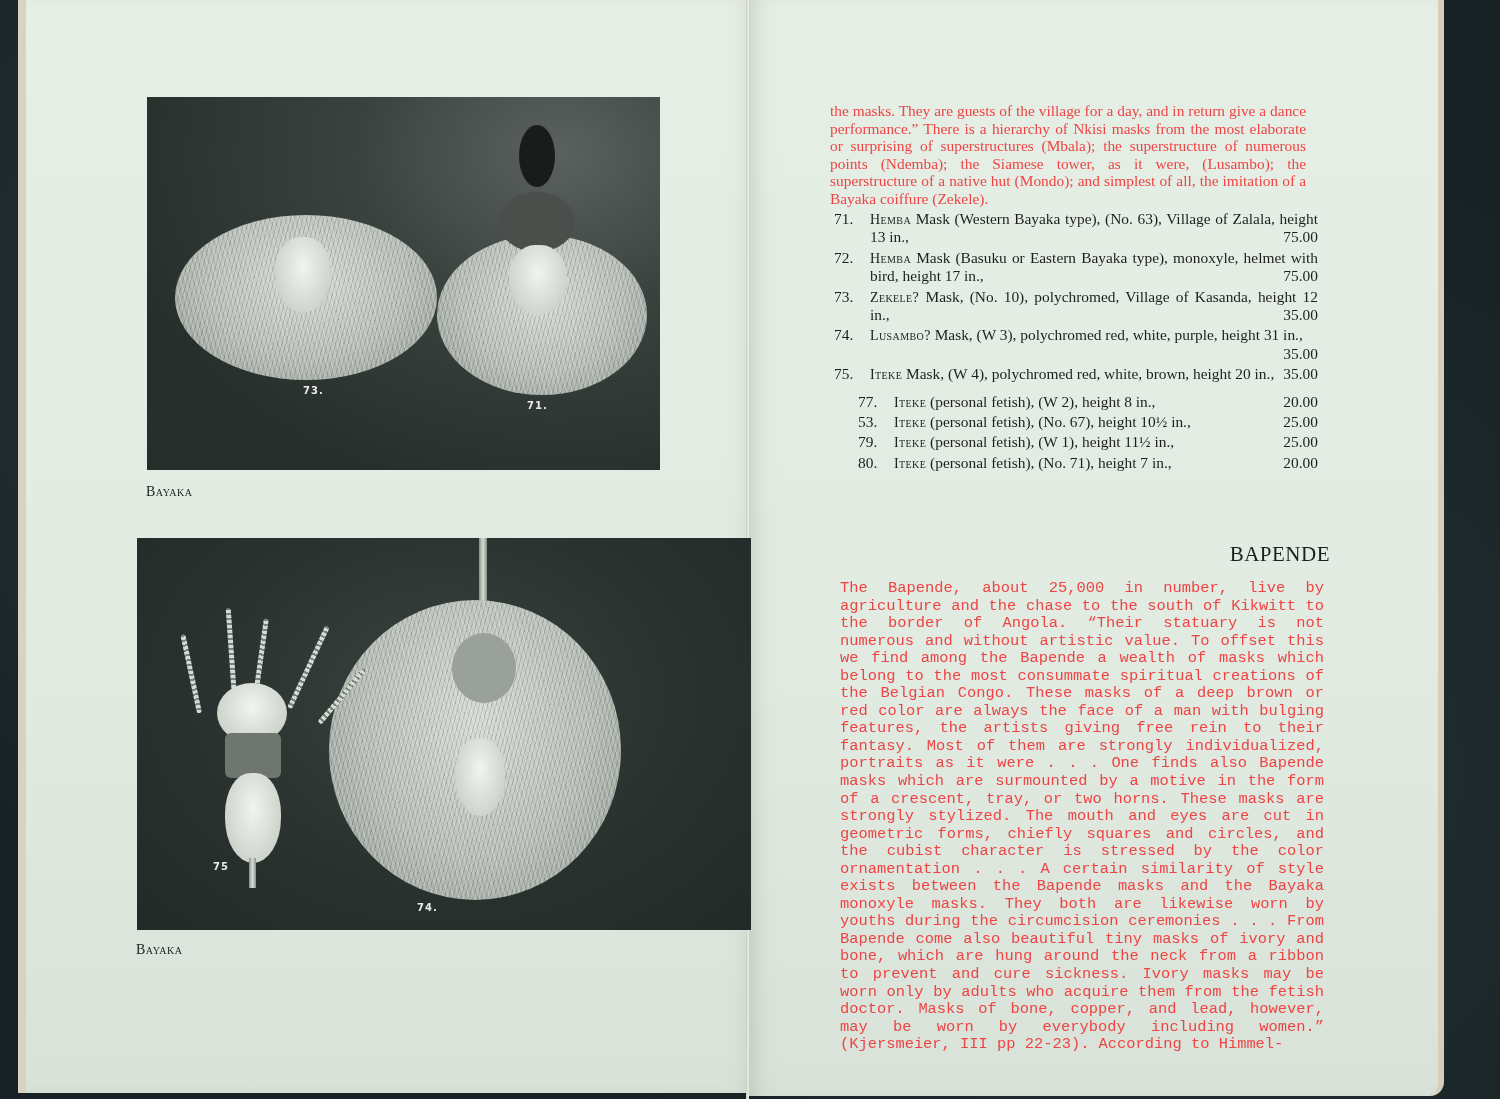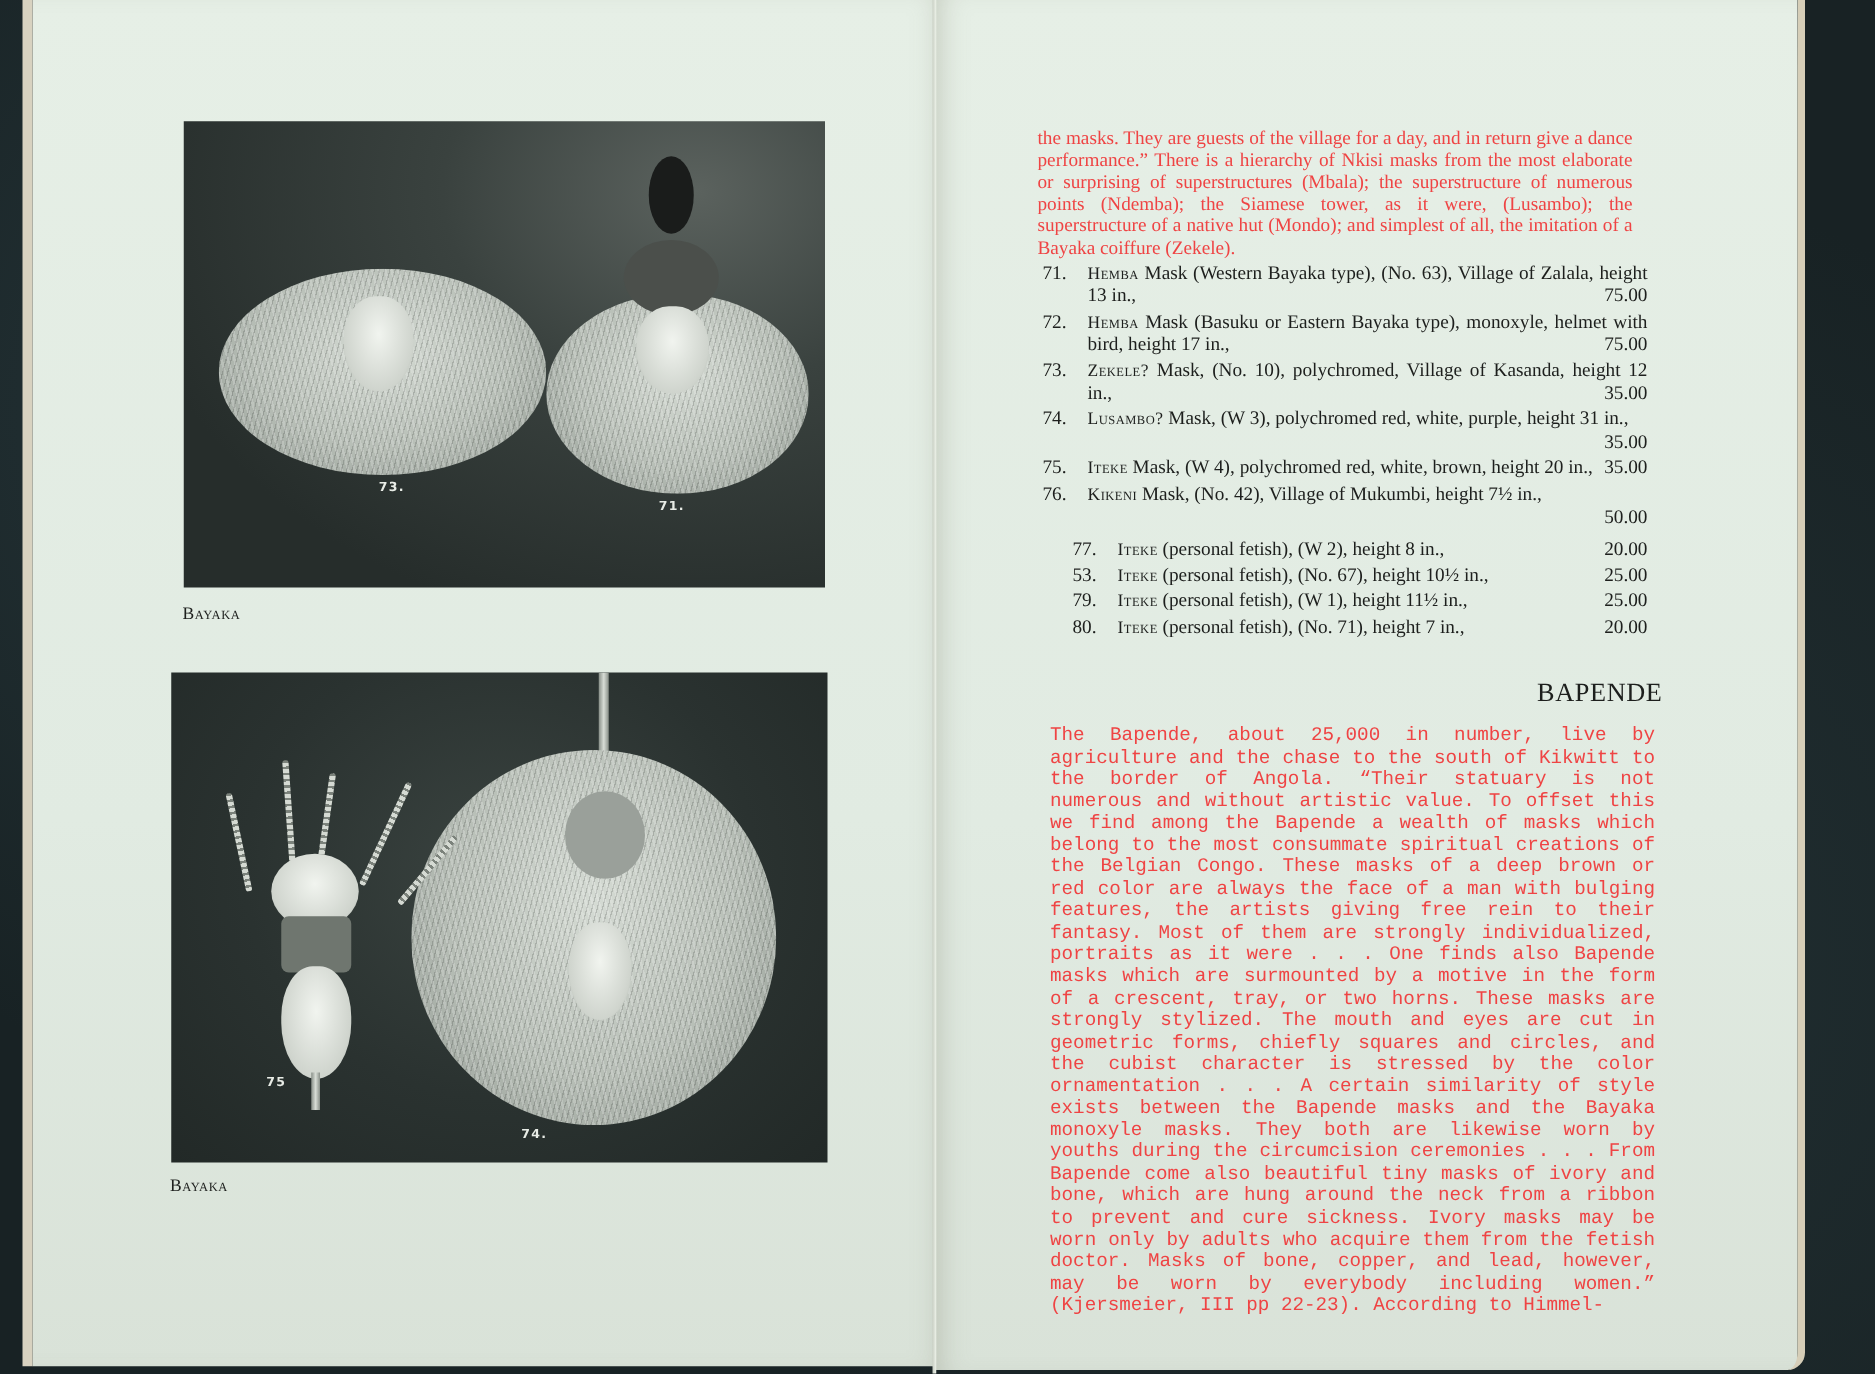--- a/index.html
+++ b/index.html
@@ -35,21 +35,21 @@
     .gutter {
       position: absolute; left: 746px; top: 0; width: 3px; height: 1099px;
       background: linear-gradient(90deg, #c9cfc4, #eef3ea);
     }
     
     .photo {
       position: absolute; background: #2f3835; overflow: hidden;
     }
     .photo-1 { left: 147px; top: 97px; width: 513px; height: 373px;
       background: radial-gradient(ellipse at 80% 15%, #5b625e 0, #3a423f 35%, #262d2b 80%); }
-    .photo-2 { left: 137px; top: 538px; width: 525px; height: 392px;
+    .photo-2 { left: 137px; top: 538px; width: 614px; height: 392px;
       background: radial-gradient(ellipse at 50% 40%, #3a4340 0, #2a3230 55%, #222927 100%); }
     .raffia {
       position: absolute; border-radius: 50%;
       background:
         repeating-linear-gradient(75deg, rgba(255,255,255,0.18) 0 2px, transparent 2px 5px),
         repeating-linear-gradient(105deg, rgba(0,0,0,0.15) 0 1px, transparent 1px 4px),
         radial-gradient(ellipse at 50% 40%, #d5dbd4 0, #b8bfb7 55%, #8e968f 100%);
       filter: blur(0.4px);
     }
     .face {
@@ -142,24 +142,20 @@
     <span class="body"><span class="sc">Zekele?</span> <span>Mask, (No. 10), polychromed, Village of Kasanda, height 12 in.,</span><span style="float:right;">35.00</span></span>
   </div>
   <div class="entry">
     <span class="num">74.</span>
     <span class="body"><span class="sc">Lusambo?</span> <span>Mask, (W 3), polychromed red, white, purple, height 31 in.,</span><span style="float:right;">35.00</span></span>
   </div>
   <div class="entry">
     <span class="num">75.</span>
     <span class="body"><span class="sc">Iteke</span> <span>Mask, (W 4), polychromed red, white, brown, height 20 in.,</span><span style="float:right;">35.00</span></span>
   </div>
-  <div class="entry">
-    <span class="num">76.</span>
-    <span class="body"><span class="sc">Kikeni</span> <span>Mask, (No. 42), Village of Mukumbi, height 7½ in.,</span><br><span style="float:right;">50.00</span></span>
-  </div>
   <div style="height:6px;"></div>
   <div class="entry single">
     <span class="num">77.</span>
     <span class="body">
         <span><span class="sc">Iteke</span> <span>(personal fetish), (W 2), height 8 in.,</span></span>
         <span>20.00</span>
       </span>
   </div>
   <div class="entry single">
     <span class="num">53.</span>

